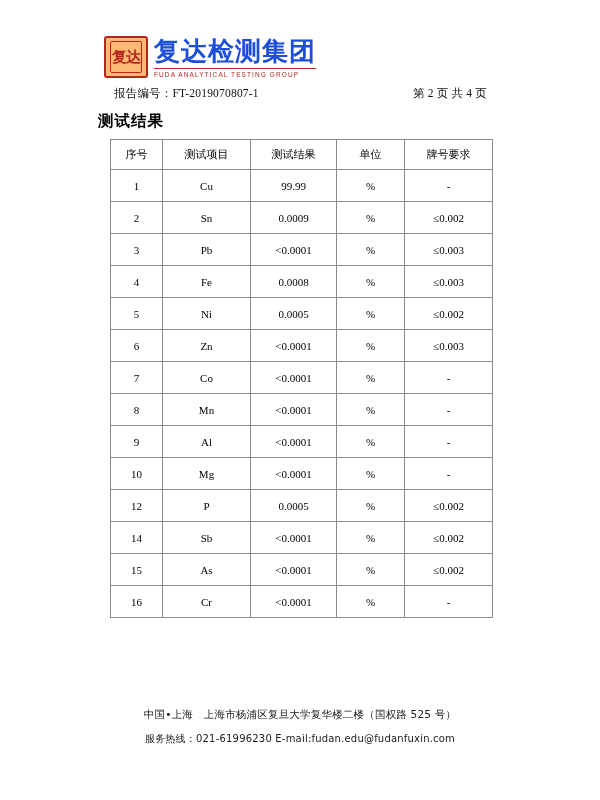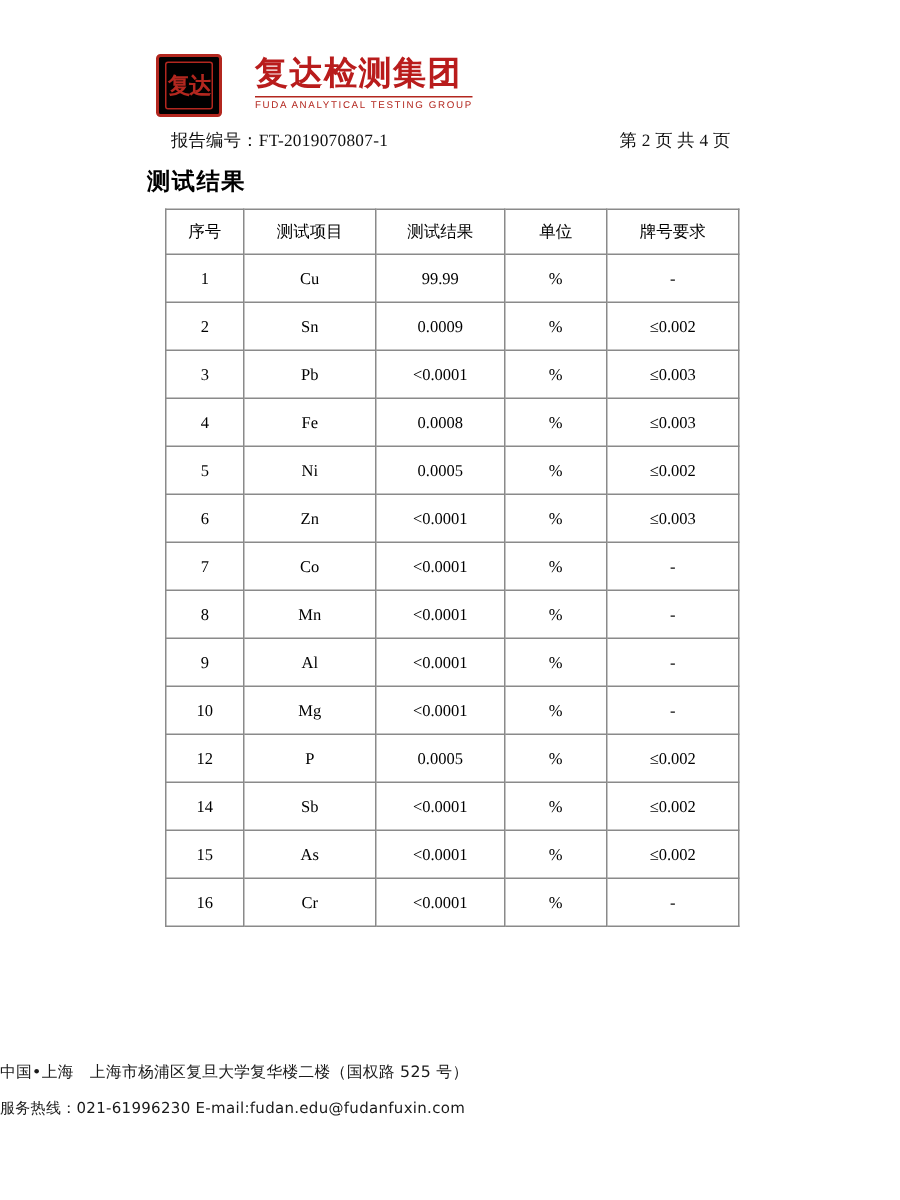--- a/index.html
+++ b/index.html
@@ -37,22 +37,22 @@
     display: flex;
     align-items: flex-start;
   }
   .logo-seal {
     width: 44px;
     height: 42px;
     border: 2px solid #b3271f;
     border-radius: 3px;
     box-sizing: border-box;
     position: relative;
-    background: #000000;
-    margin-right: 22px;
+    background: #fdba74;
+    margin-right: 6px;
   }
   .logo-seal .seal-inner {
     position: absolute;
     left: 4px;
     top: 3px;
     right: 4px;
     bottom: 3px;
     border: 1px solid #b3271f;
     border-radius: 2px;
     display: flex;
@@ -65,22 +65,22 @@
     letter-spacing: -1px;
     overflow: hidden;
   }
   .logo-text-wrap {
     display: flex;
     flex-direction: column;
     justify-content: center;
     padding-top: 2px;
   }
   .logo-cn {
-    color: #b91c1c;
-    font-size: 22px;
+    color: #1d4ed8;
+    font-size: 26px;
     font-weight: bold;
     font-family: "DejaVu Sans", sans-serif;
     letter-spacing: 1px;
     line-height: 1.05;
   }
   .logo-en {
     color: #b3271f;
     font-size: 6.5px;
     font-family: "Liberation Sans", sans-serif;
     letter-spacing: 1.1px;
@@ -157,20 +157,21 @@
   col.c2 { width: 86px; }
   col.c3 { width: 68px; }
   col.c4 { width: 88px; }
 
   
   .footer {
     position: absolute;
     left: 0;
     top: 708px;
     width: 600px;
+    text-align: center;
   }
   .footer-line1 {
     font-size: 10.5px;
     color: #1a1a1a;
     font-family: "DejaVu Sans", sans-serif;
     letter-spacing: 0.2px;
   }
   .footer-line2 {
     font-size: 10px;
     color: #1a1a1a;

